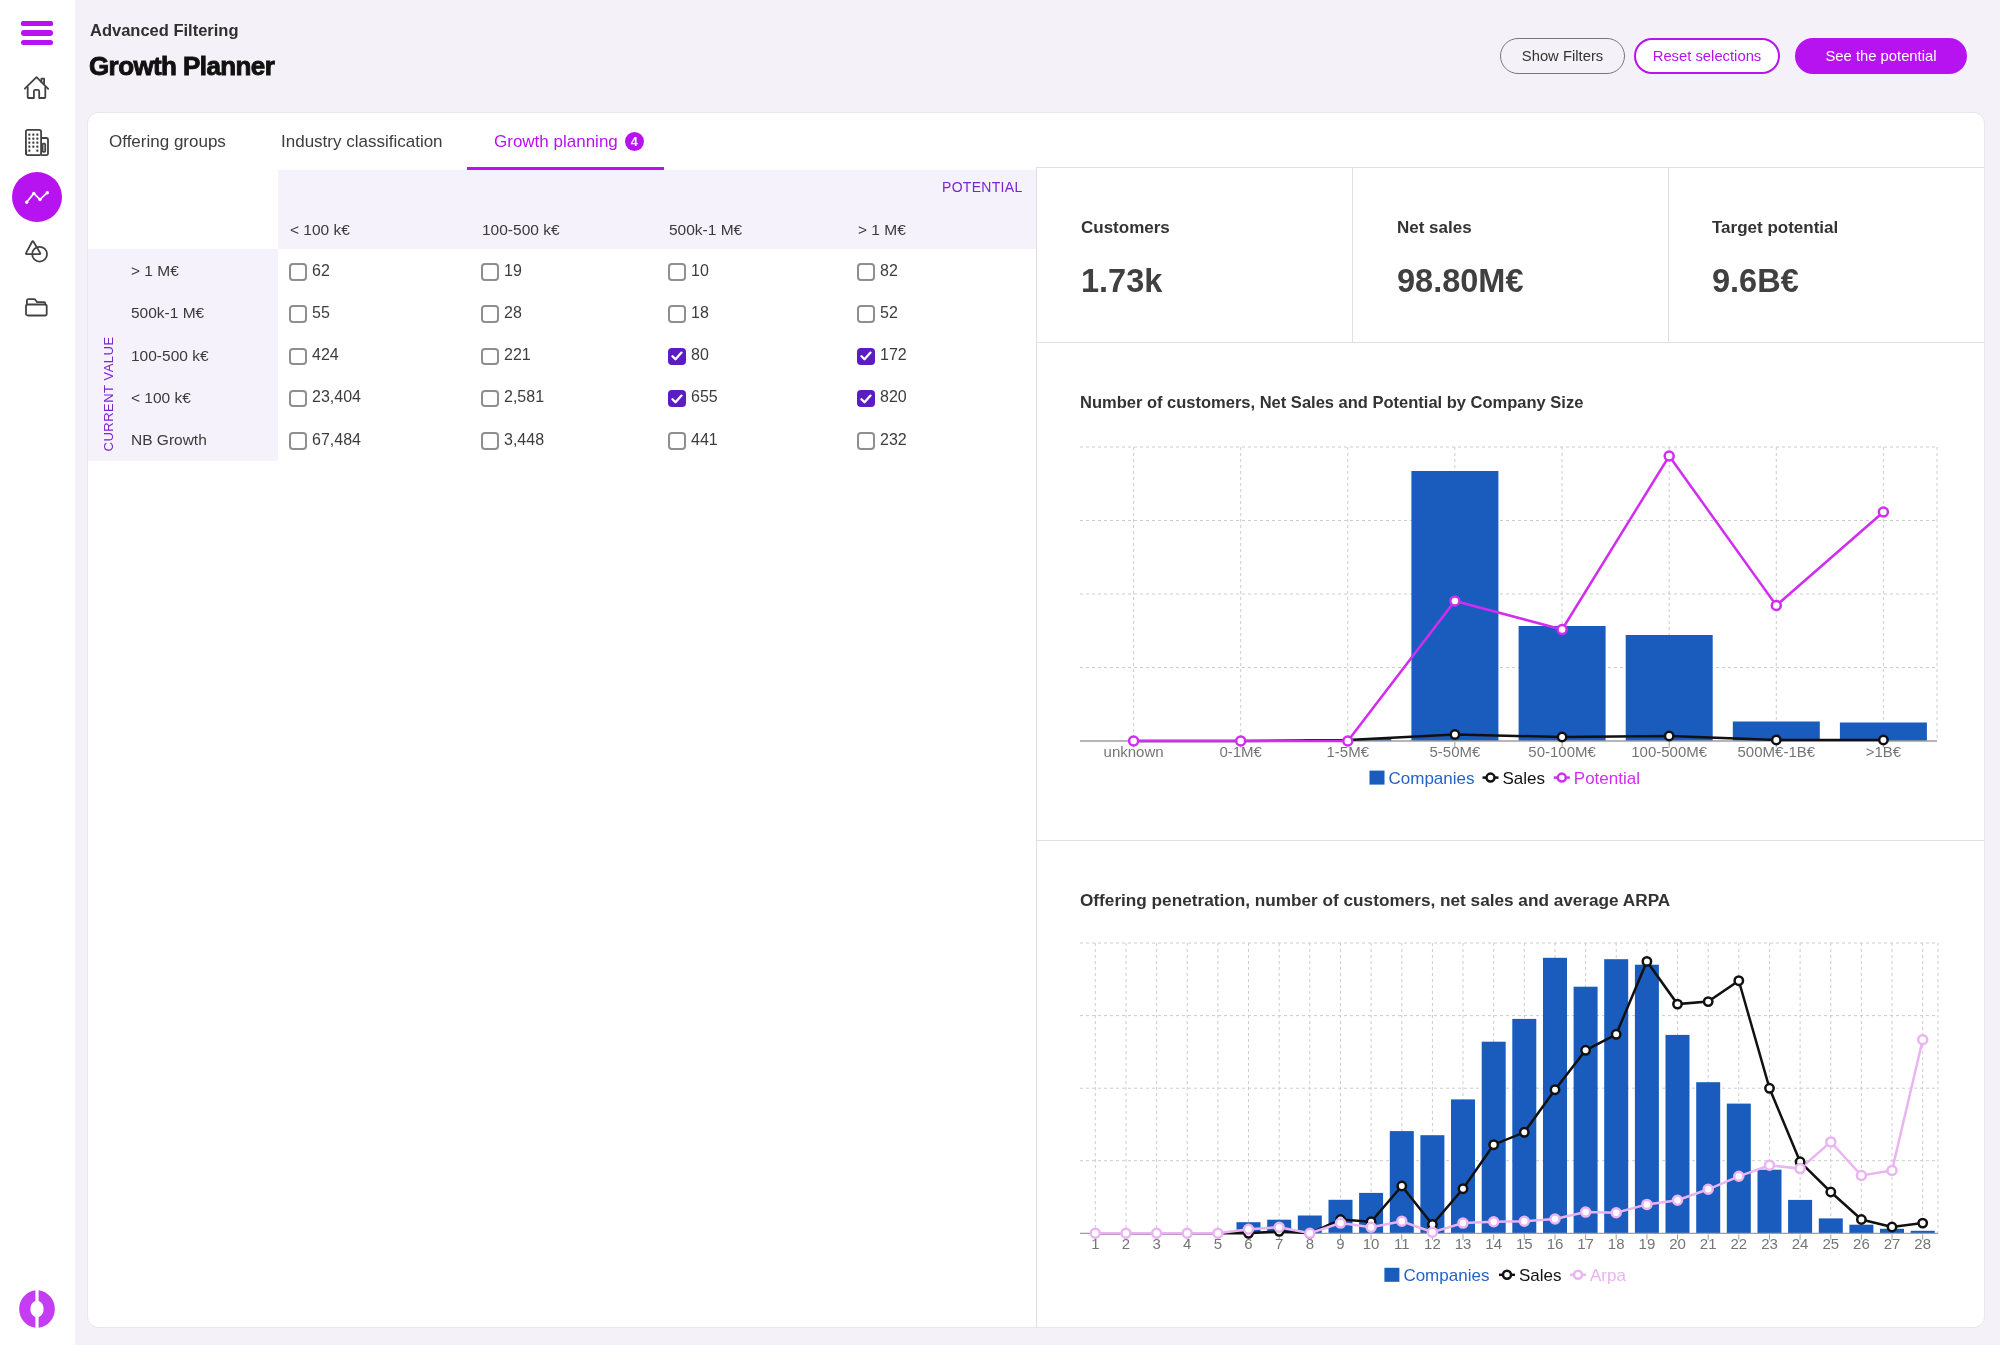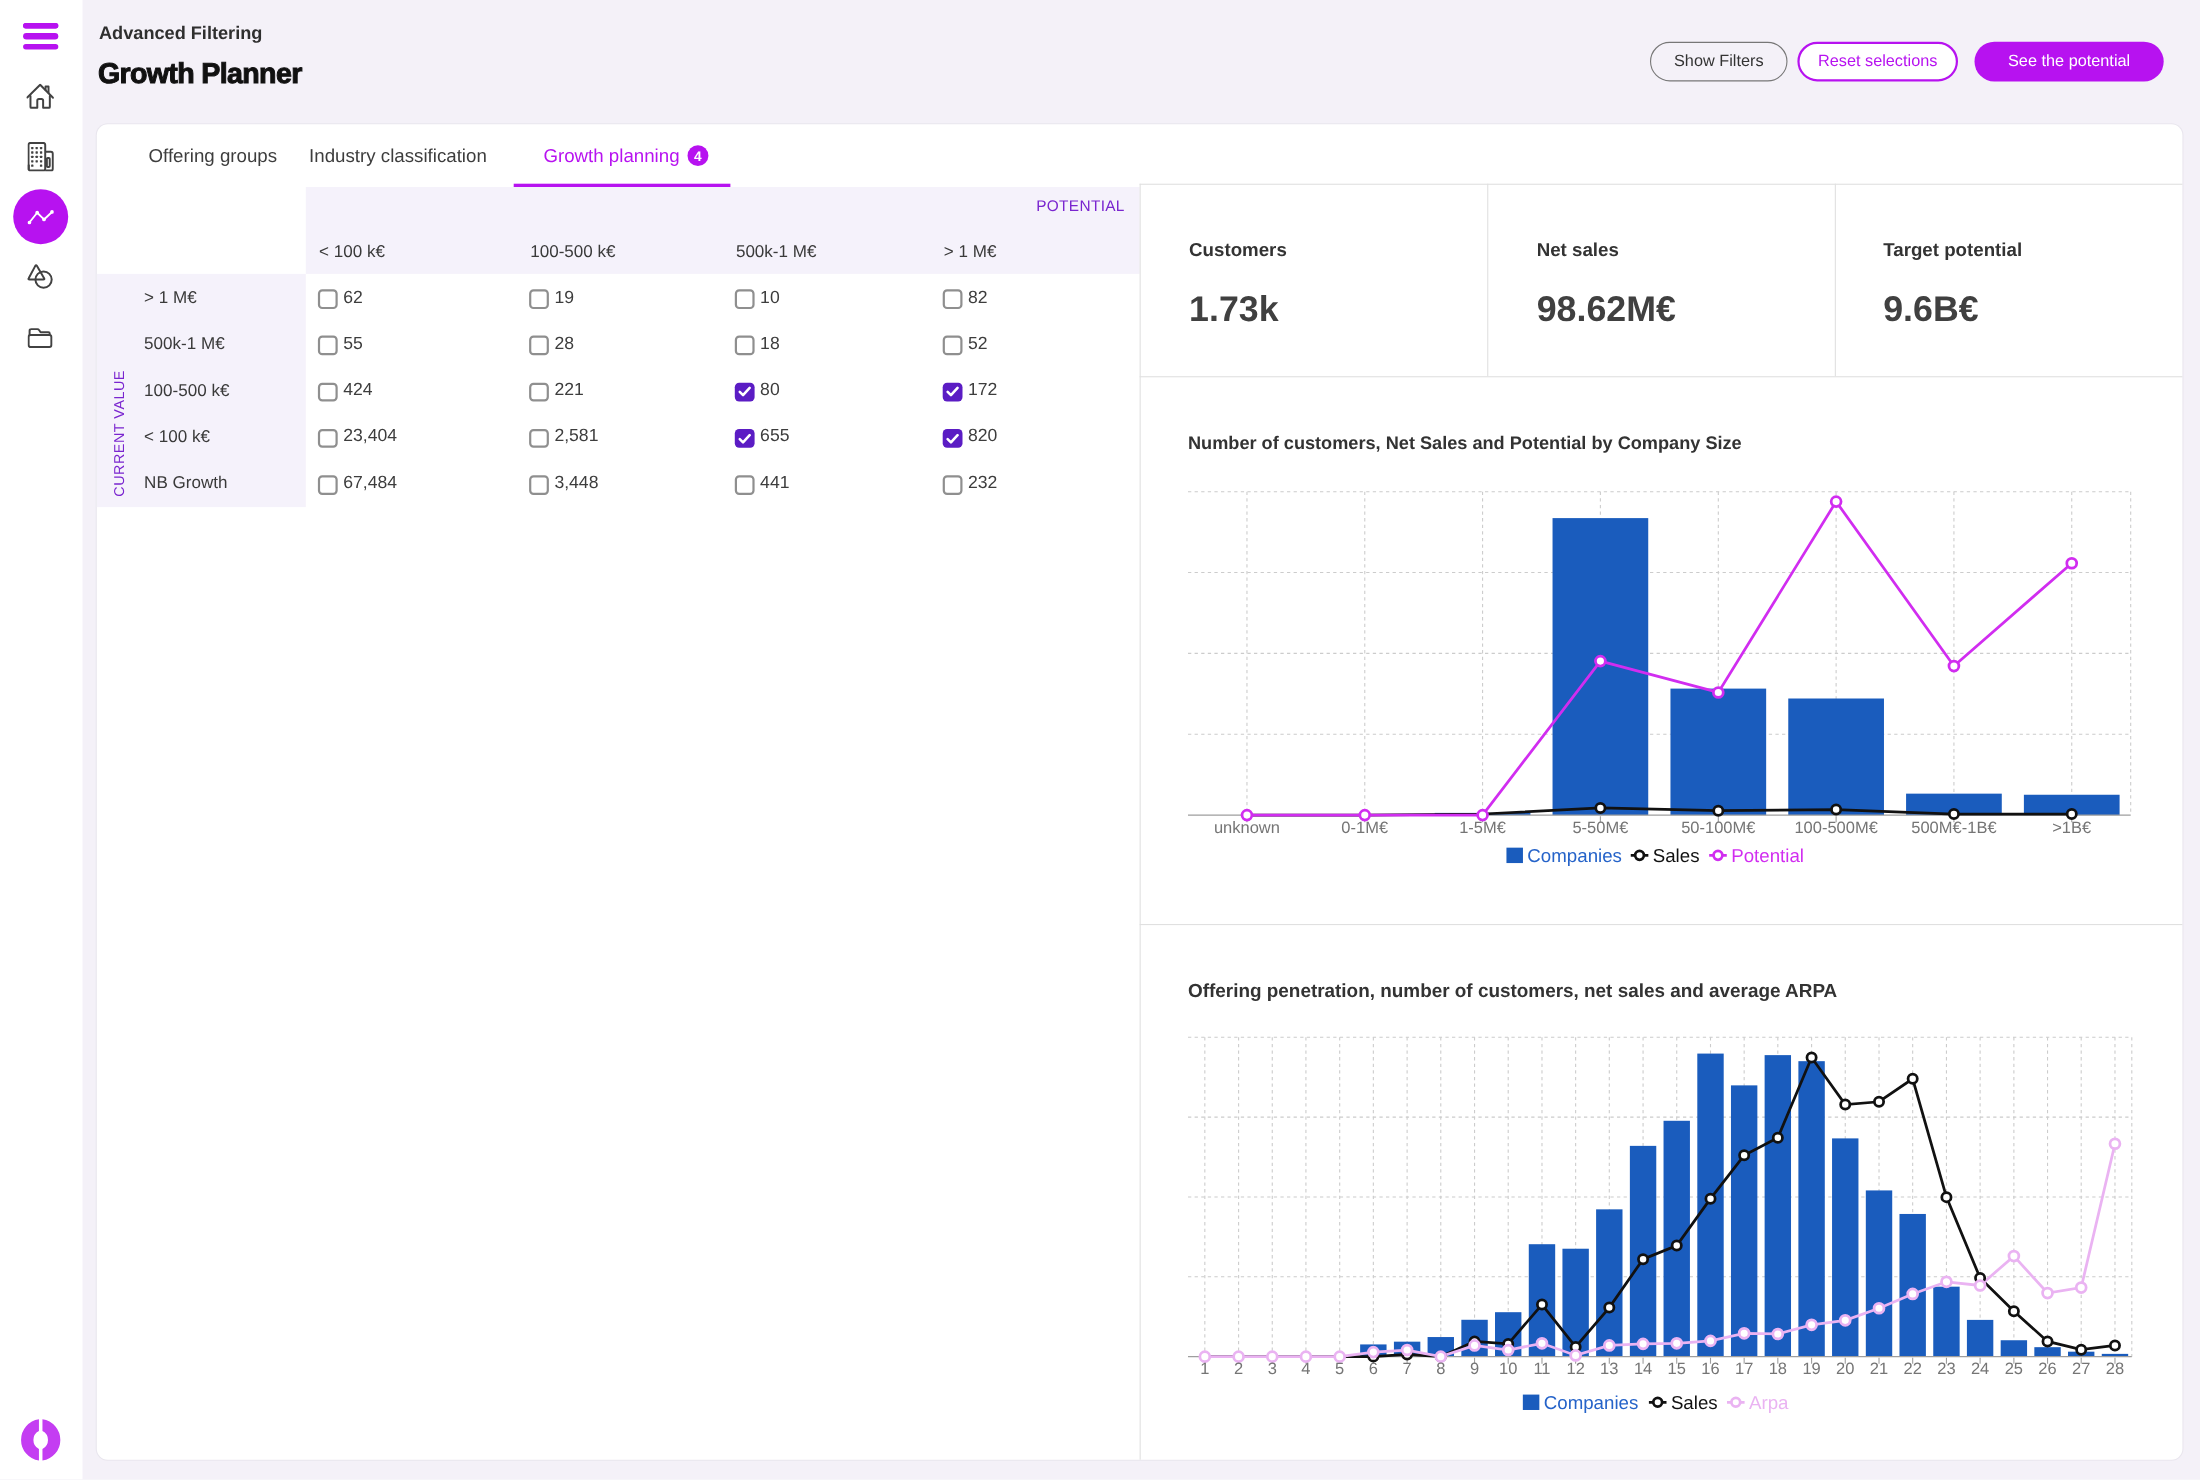--- a/index.html
+++ b/index.html
@@ -113,21 +113,21 @@
         <path d="M21.6 1.2 A19 19 0 0 1 21.6 38.8 L21.6 28.2 A9.2 9.2 0 0 0 21.6 11.8 Z" fill="#c43df2"></path>
       </svg>
     </div>
 </div>
 <div id="crumb">Advanced Filtering</div>
 <div id="title">Growth&nbsp;Planner</div>
 <div class="btn" id="btn1">Show Filters</div>
 <div class="btn" id="btn2">Reset selections</div>
 <div class="btn" id="btn3">See the potential</div>
 <div id="card">
-  <div class="tab" style="left:47px">Offering groups</div>
+  <div class="tab" style="left:21px">Offering groups</div>
   <div class="tab" style="left:193px">Industry classification</div>
   <div class="tab" id="tabact" style="left:406px">Growth planning<span id="badge">4</span></div>
   <div id="underline"></div>
   <div id="thead">
       <div id="potential">POTENTIAL</div>
     </div>
   <div id="tlabels">
       <div id="curval">CURRENT VALUE</div>
     </div>
   <div class="colhead" style="left:202px;top:107.5px">&lt; 100 k€</div>
@@ -198,21 +198,21 @@
   <div class="vline" style="left:948px;top:54px;height:1160px"></div>
   <div class="hline" style="left:948px;top:54px;width:948px"></div>
   <div class="hline" style="left:948px;top:228.8px;width:948px"></div>
   <div class="hline" style="left:948px;top:726.7px;width:948px"></div>
   <div class="vline" style="left:1264px;top:54px;height:174.8px"></div>
   <div class="vline" style="left:1580px;top:54px;height:174.8px"></div>
   <div class="statlab" style="left:993px">Customers</div>
   <div class="statlab" style="left:1309px">Net sales</div>
   <div class="statlab" style="left:1624px">Target potential</div>
   <div class="statval" style="left:993px">1.73k</div>
-  <div class="statval" style="left:1309px">98.62M€</div>
+  <div class="statval" style="left:1309px">98.80M€</div>
   <div class="statval" style="left:1624px">9.6B€</div>
   <div class="abs" style="left:948px;top:229px;width:948px;height:498px">
       <svg width="948" height="498" viewBox="0 0 948 498" style="position:absolute;left:0;top:0">
         <text x="44" y="66" font-size="16.5" font-weight="bold" fill="#333">Number of customers, Net Sales and Potential by Company Size</text>
         <line x1="44" y1="105.0" x2="901" y2="105.0" stroke="#cccccc" stroke-width="1" stroke-dasharray="3,3"></line>
         <line x1="44" y1="178.5" x2="901" y2="178.5" stroke="#cccccc" stroke-width="1" stroke-dasharray="3,3"></line>
         <line x1="44" y1="252.0" x2="901" y2="252.0" stroke="#cccccc" stroke-width="1" stroke-dasharray="3,3"></line>
         <line x1="44" y1="325.5" x2="901" y2="325.5" stroke="#cccccc" stroke-width="1" stroke-dasharray="3,3"></line>
         <line x1="97.6" y1="105" x2="97.6" y2="399" stroke="#cccccc" stroke-width="1" stroke-dasharray="3,3"></line>
         <line x1="204.7" y1="105" x2="204.7" y2="399" stroke="#cccccc" stroke-width="1" stroke-dasharray="3,3"></line>

